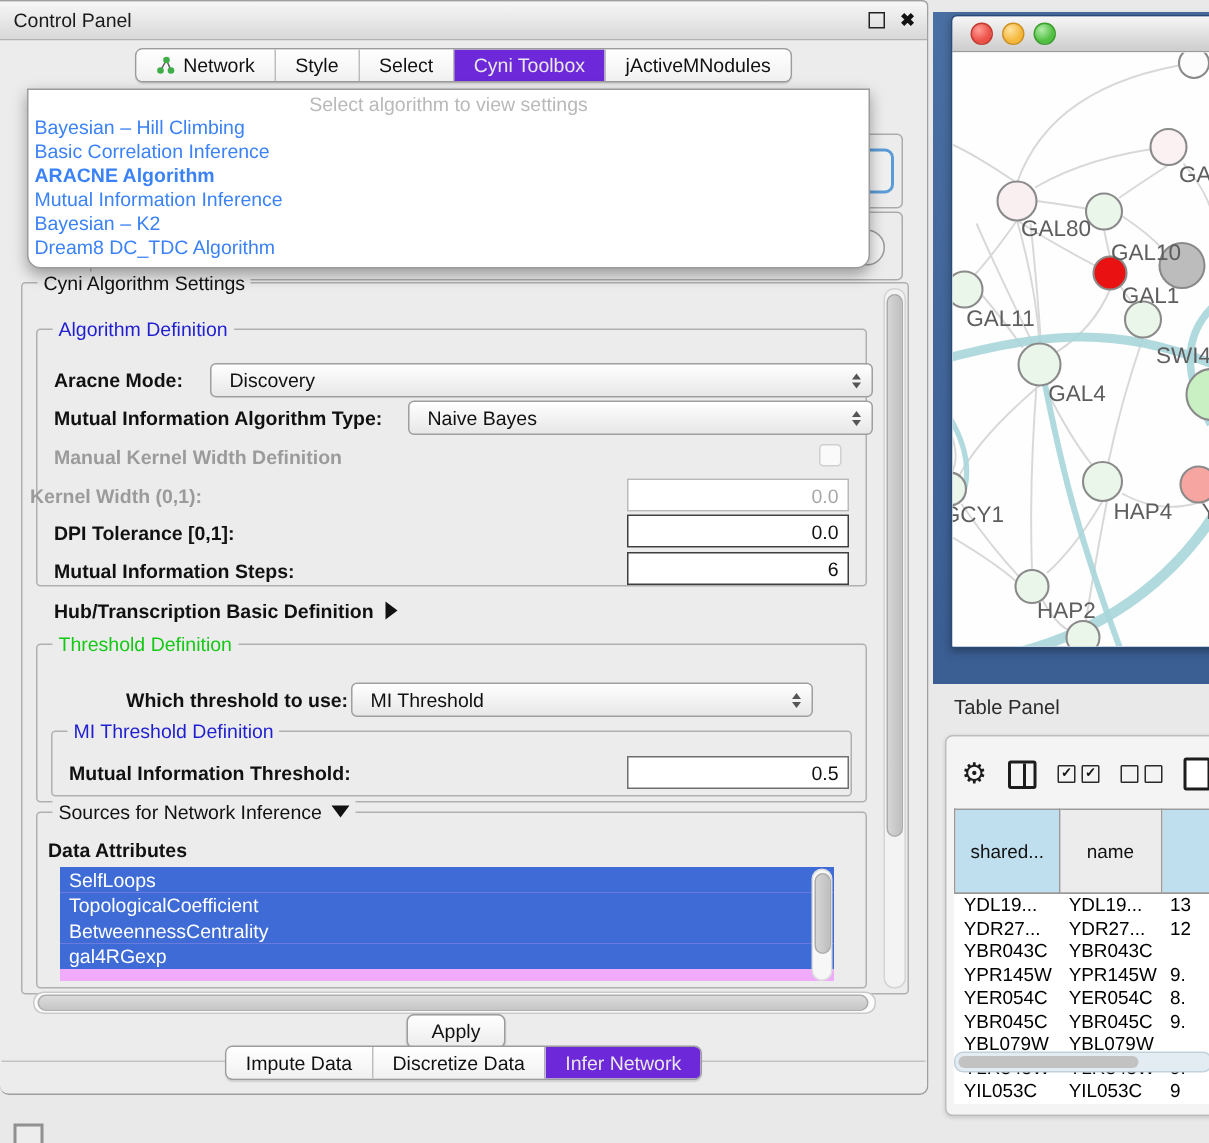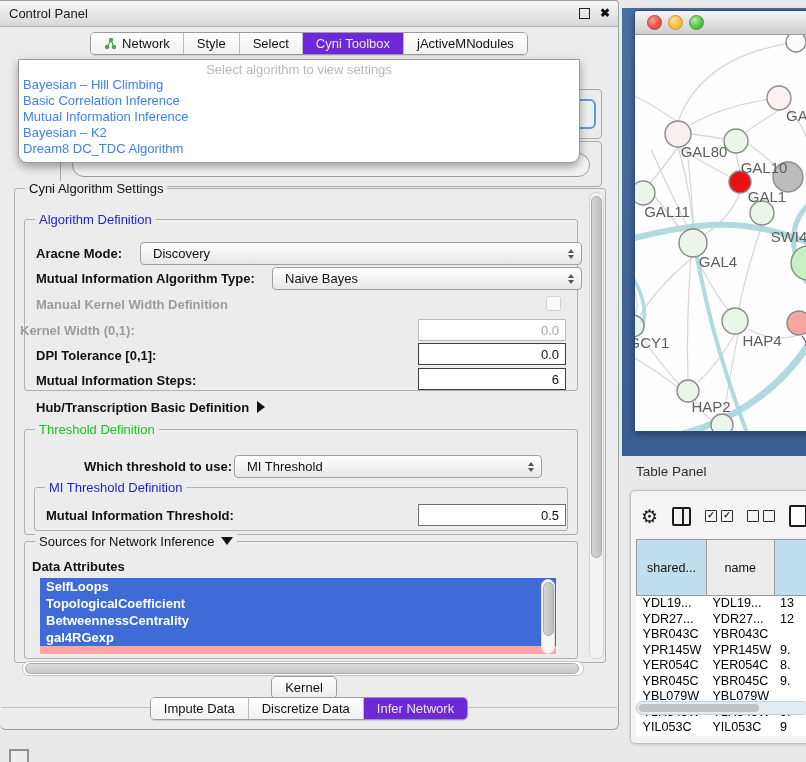--- a/index.html
+++ b/index.html
@@ -64,21 +64,21 @@
   .tinput.lite{border:1px solid #b9b9b9;color:#a7a7a7;}
 
   .checkbox{position:absolute;width:13px;height:13px;border:1.5px solid #cfcfcf;border-radius:3px;
      background:#fafafa;}
 
   .tri-right{display:inline-block;width:0;height:0;border-top:6px solid transparent;
      border-bottom:6px solid transparent;border-left:8px solid #111;margin-left:8px;vertical-align:-1px;}
   .tri-down{display:inline-block;width:0;height:0;border-left:6px solid transparent;
      border-right:6px solid transparent;border-top:8px solid #111;margin-left:6px;vertical-align:1px;}
 
-  .attr-list{position:absolute;background:#fca5a5;overflow:hidden;font-weight:bold;}
+  .attr-list{position:absolute;background:#f0abfc;overflow:hidden;}
   .attr-item{height:17px;line-height:17px;background:#3e6bd5;color:#fff;font-size:13px;padding-left:6px;}
 
   
   .vtrack{position:absolute;width:13px;background:#f3f3f3;border:1px solid #d4d4d4;border-radius:7px;}
   .vthumb{position:absolute;left:1px;width:9px;background:linear-gradient(90deg,#d6d6d6,#bfbfbf);
      border:1px solid #ababab;border-radius:6px;}
   .htrack{position:absolute;height:13px;background:#fbfbfb;border:1px solid #c9c9c9;border-radius:7px;}
   .hthumb{position:absolute;top:1px;height:9px;background:linear-gradient(#dcdcdc,#c6c6c6);
      border:1px solid #aeaeae;border-radius:6px;}
 
@@ -175,20 +175,21 @@
     <div class="abs ghost-box" style="left:60px;top:88px;width:540px;height:48px;"></div>
     <div class="abs ghost-blue" style="left:552px;top:98px;width:40px;height:26px;"></div>
     <div class="abs ghost-box" style="left:60px;top:140px;width:540px;height:44px;"></div>
     <div class="abs ghost-input" style="left:72px;top:152px;width:516px;height:22px;"></div>
 
     <div class="abs popup">
       <div class="ph">Select algorithm to view settings</div>
       <div id="algo-options">
           <div class="algo-option">Bayesian – Hill Climbing</div>
           <div class="algo-option">Basic Correlation Inference</div>
+          <div class="algo-option hl">ARACNE Algorithm</div>
           <div class="algo-option">Mutual Information Inference</div>
           <div class="algo-option">Bayesian – K2</div>
           <div class="algo-option">Dream8 DC_TDC Algorithm</div>
         </div>
     </div>
 
     <div class="grp" style="left:14px;top:187px;width:590px;height:473px;">
       <span class="legend">Cyni Algorithm Settings</span>
     </div>
 
@@ -276,21 +277,21 @@
       </div>
     <div class="vtrack" style="left:541px;top:578px;height:73px;background:#f7f7f7;border-color:#dcdcdc;width:12px;">
       <div class="vthumb" style="top:2px;height:52px;"></div>
     </div>
 
     <div class="htrack" style="left:22px;top:660px;width:560px;">
       <div class="hthumb" style="left:2px;width:552px;"></div>
     </div>
 
     <div class="apply-btn">
-      <span>Kernel</span>
+      <span>Apply</span>
     </div>
 
     <div class="divline"></div>
 
     <div class="tabbar" style="top:696px;">
       <span class="seg">
         <span class="tab">
             <span>Impute Data</span>
           </span>
         <span class="tab">

